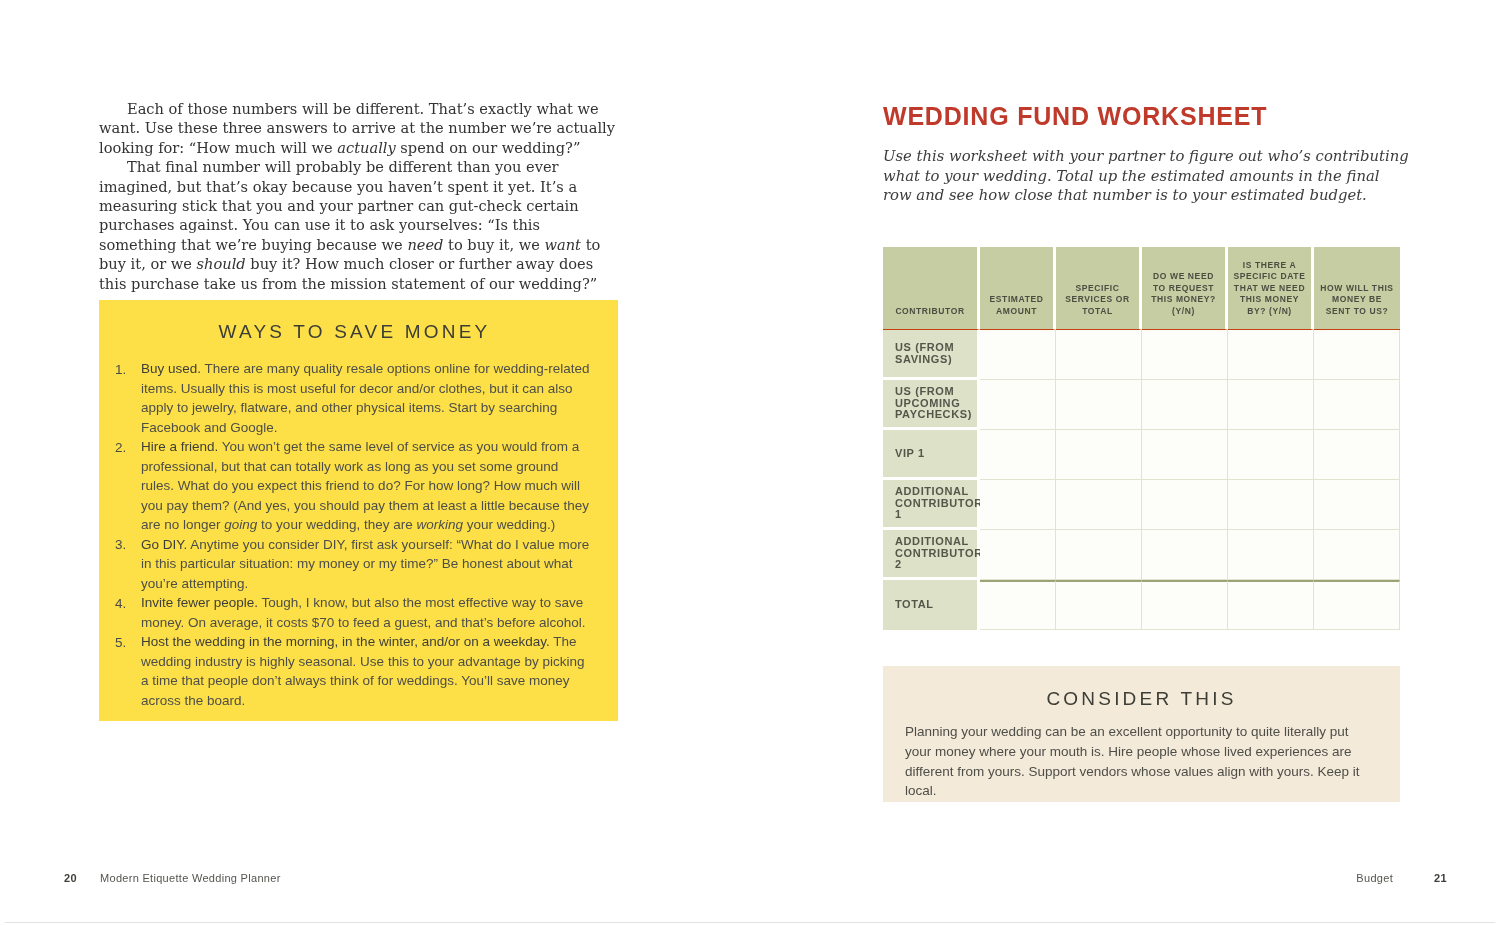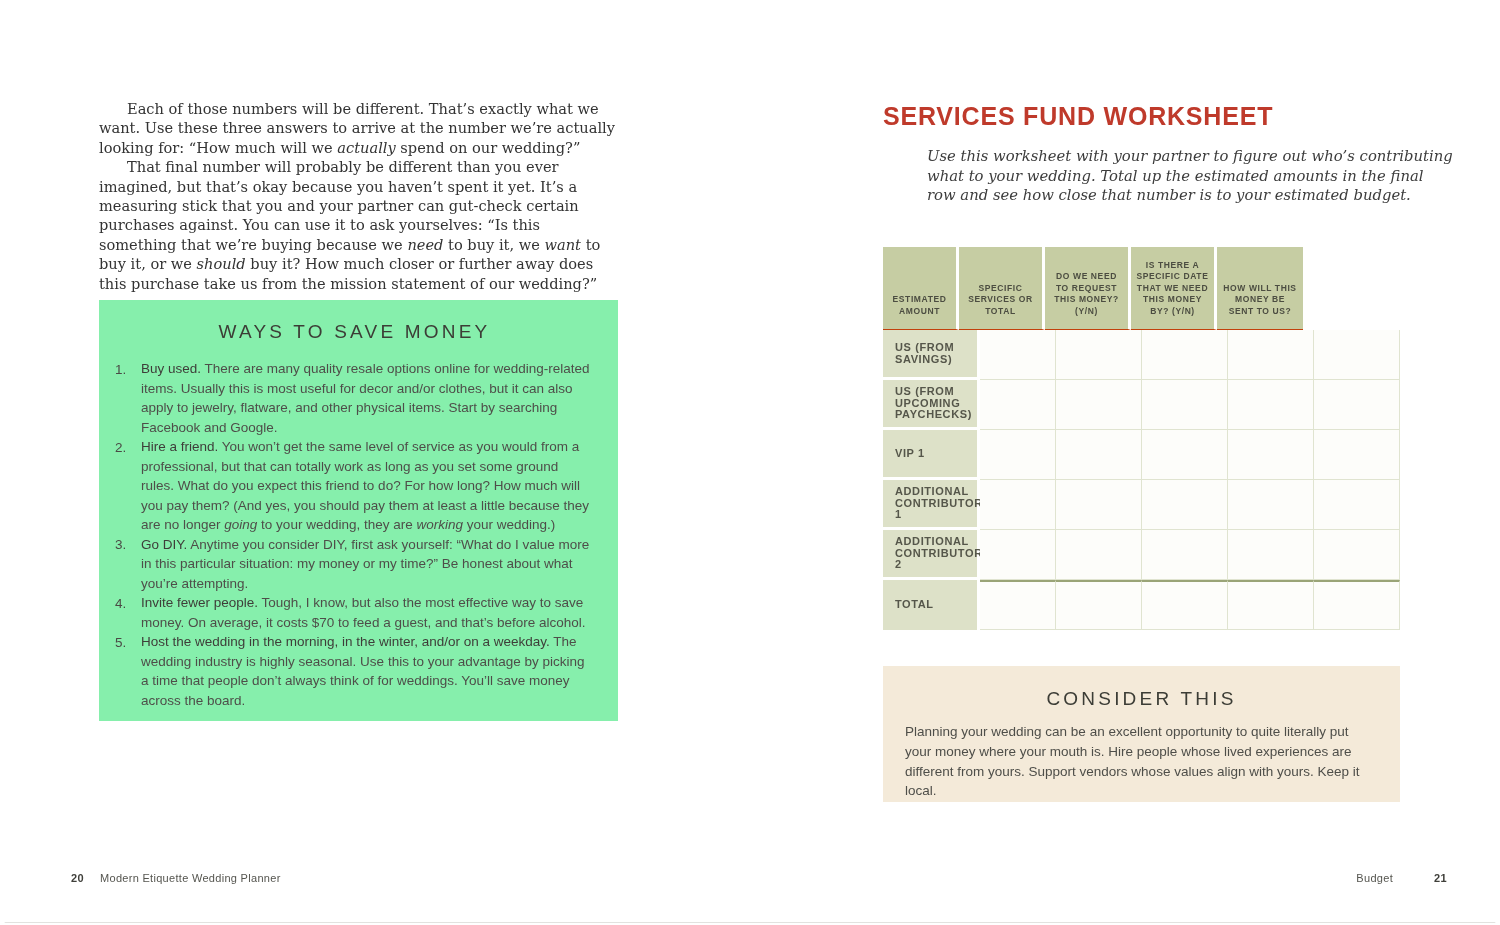--- a/index.html
+++ b/index.html
@@ -18,21 +18,21 @@
   .left-text {
     position: absolute; left: 99px; top: 99px; width: 521px;
     font-family: "DejaVu Serif", serif;
     font-size: 14.6px; line-height: 19.4px; color: #333333;
     text-align: left;
   }
   .left-text p { margin: 0; text-indent: 28px; }
 
   .savings-box {
     position: absolute; left: 99px; top: 300px; width: 519px; height: 421px;
-    background: #86efac;
+    background: #fde047;
     box-sizing: border-box;
     padding: 21px 24px 20px 16px;
   }
   .box-title {
     text-align: center;
     font-size: 19px; letter-spacing: 3.2px; font-weight: 400;
     color: #3c3d36;
     margin: 0 0 16px 0;
   }
   .savings-list { }
@@ -50,21 +50,21 @@
 
   
   .ws-title {
     position: absolute; left: 883px; top: 102px;
     font-size: 25px; font-weight: 700; letter-spacing: 0.8px;
     color: #bf3a2b; margin: 0;
   }
   .ws-intro {
     position: absolute; left: 883px; top: 146px; width: 528px;
     font-family: "DejaVu Serif", serif; font-style: italic;
-    font-size: 14.8px; line-height: 19.6px; color: #3c3c3c; margin-left: 44px;
+    font-size: 14.8px; line-height: 19.6px; color: #3c3c3c;
   }
 
   .ws-table { position: absolute; left: 883px; top: 247px; width: 517px; }
   .ws-row { display: flex; width: 517px; height: 50px; }
   .ws-header-row { height: 83px; }
   .hcell {
     box-sizing: border-box;
     background: #c6cda3;
     border-right: 3px solid #ffffff;
     border-bottom: 1px solid #c2410c;
@@ -114,21 +114,21 @@
 
   
   .footer-num {
     position: absolute; top: 872px;
     font-size: 11px; font-weight: 700; color: #3f3f3a; letter-spacing: 0.4px;
   }
   .footer-label {
     position: absolute; top: 872px;
     font-size: 11px; color: #55554f; letter-spacing: 0.3px;
   }
-  #footer-num-left { left: 71px; }
+  #footer-num-left { left: 64px; }
   #footer-label-left { left: 100px; }
   #footer-label-right { right: 107px; }
   #footer-num-right { right: 53px; }
 
   .bottom-edge {
     position: absolute; left: 0; top: 922px; width: 1500px; height: 1px;
     background: #e2e2df;
   }
 </style>
 </head>
@@ -160,26 +160,27 @@
         <div class="num">4.</div>
         <div class="itm-text"><span class="bd">Invite fewer people.</span><span> Tough, I know, but also the most effective way to save money. On average, it costs $70 to feed a guest, and that’s before alcohol.</span></div>
       </div>
       <div class="savings-item">
         <div class="num">5.</div>
         <div class="itm-text"><span class="bd">Host the wedding in the morning, in the winter, and/or on a weekday.</span><span> The wedding industry is highly seasonal. Use this to your advantage by picking a time that people don’t always think of for weddings. You’ll save money across the board.</span></div>
       </div>
     </div>
   </div>
 
-  <h1 class="ws-title">SERVICES FUND WORKSHEET</h1>
+  <h1 class="ws-title">WEDDING FUND WORKSHEET</h1>
 
   <div class="ws-intro">Use this worksheet with your partner to figure out who’s contributing what to your wedding. Total up the estimated amounts in the final row and see how close that number is to your estimated budget.</div>
 
   <div class="ws-table">
     <div class="ws-row ws-header-row">
+      <div class="hcell c1">CONTRIBUTOR</div>
       <div class="hcell c2">ESTIMATED AMOUNT</div>
       <div class="hcell c3">SPECIFIC SERVICES OR TOTAL</div>
       <div class="hcell c4">DO WE NEED TO REQUEST THIS MONEY? (Y/N)</div>
       <div class="hcell c5">IS THERE A SPECIFIC DATE THAT WE NEED THIS MONEY BY? (Y/N)</div>
       <div class="hcell c6">HOW WILL THIS MONEY BE SENT TO US?</div>
     </div>
 
     <div class="ws-row">
       <div class="lcell c1">US (FROM SAVINGS)</div>
       <div class="bcell c2"></div>

